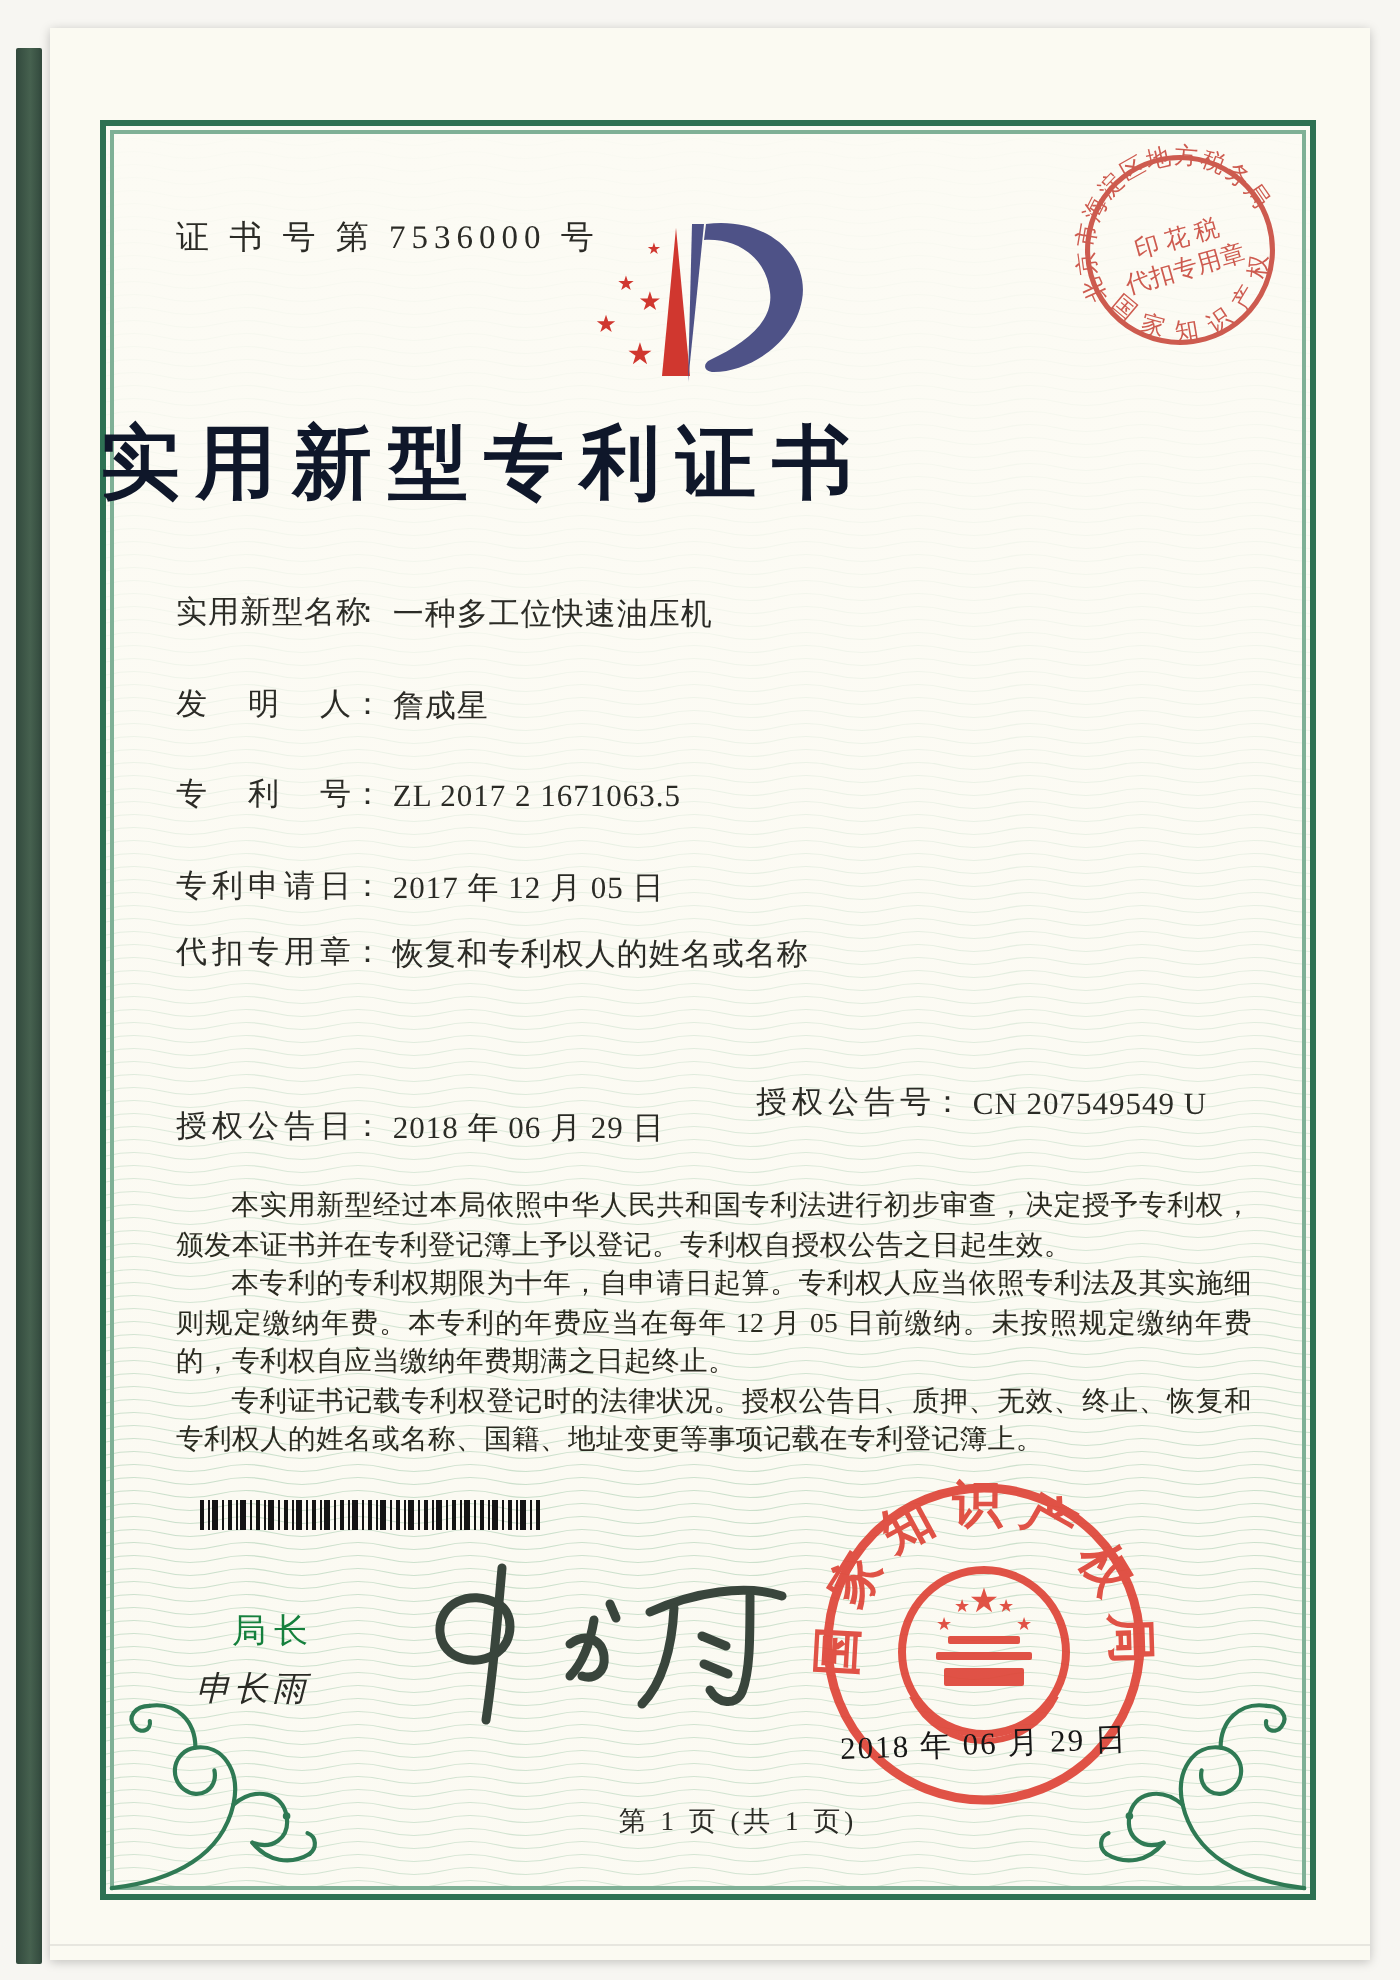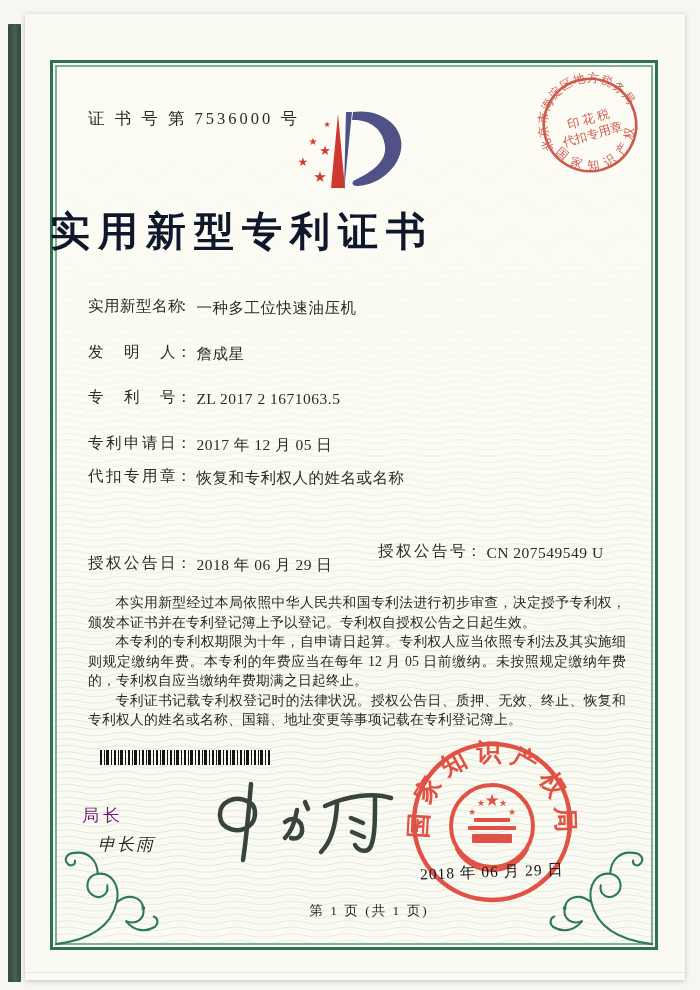--- a/index.html
+++ b/index.html
@@ -28,21 +28,21 @@
   .flabel{display:inline-block;width:88px;text-align:justify;text-align-last:justify;vertical-align:top;}
   .fcolon{display:inline-block;vertical-align:top;}
   .fvalue{display:inline-block;vertical-align:top;white-space:normal;width:440px;line-height:24px;}
   .fvalue.nowrap{white-space:nowrap;width:auto;}
   .body-text{position:absolute;left:88px;top:581px;width:538px;font-size:13.8px;line-height:19.5px;
              color:#2a2a20;letter-spacing:.2px;text-align:justify;margin-top:12px;}
   .body-text p{margin:0;text-indent:2em;}
   .barcode{position:absolute;left:100px;top:750px;width:172px;height:15px;
      background:repeating-linear-gradient(90deg,#141414 0 2px,rgba(0,0,0,0) 2px 4px,#141414 4px 5px,
         rgba(0,0,0,0) 5px 6px,#141414 6px 9px,rgba(0,0,0,0) 9px 11px,#141414 11px 12px,rgba(0,0,0,0) 12px 14px);}
-  .dir-title{position:absolute;left:82px;top:804px;font-size:17px;color:#701a75;letter-spacing:4px;}
+  .dir-title{position:absolute;left:116px;top:804px;font-size:17px;color:#15803d;letter-spacing:4px;}
   .dir-name{position:absolute;left:98px;top:833px;font-size:17px;color:#2b2b26;letter-spacing:2px;font-style:italic;}
   .signature{position:absolute;left:205px;top:776px;width:195px;height:92px;}
   .seal{position:absolute;left:406px;top:736px;width:172px;height:172px;opacity:.93;}
   .seal-date{position:absolute;left:406px;top:862px;width:172px;text-align:center;font-size:15.5px;
              color:#161616;transform:rotate(-2deg);letter-spacing:1px;}
   .footer{position:absolute;left:50px;width:638px;top:902px;text-align:center;font-size:13.5px;
           color:#2b2b26;letter-spacing:2px;}
 </style>
 </head>
 <body>

